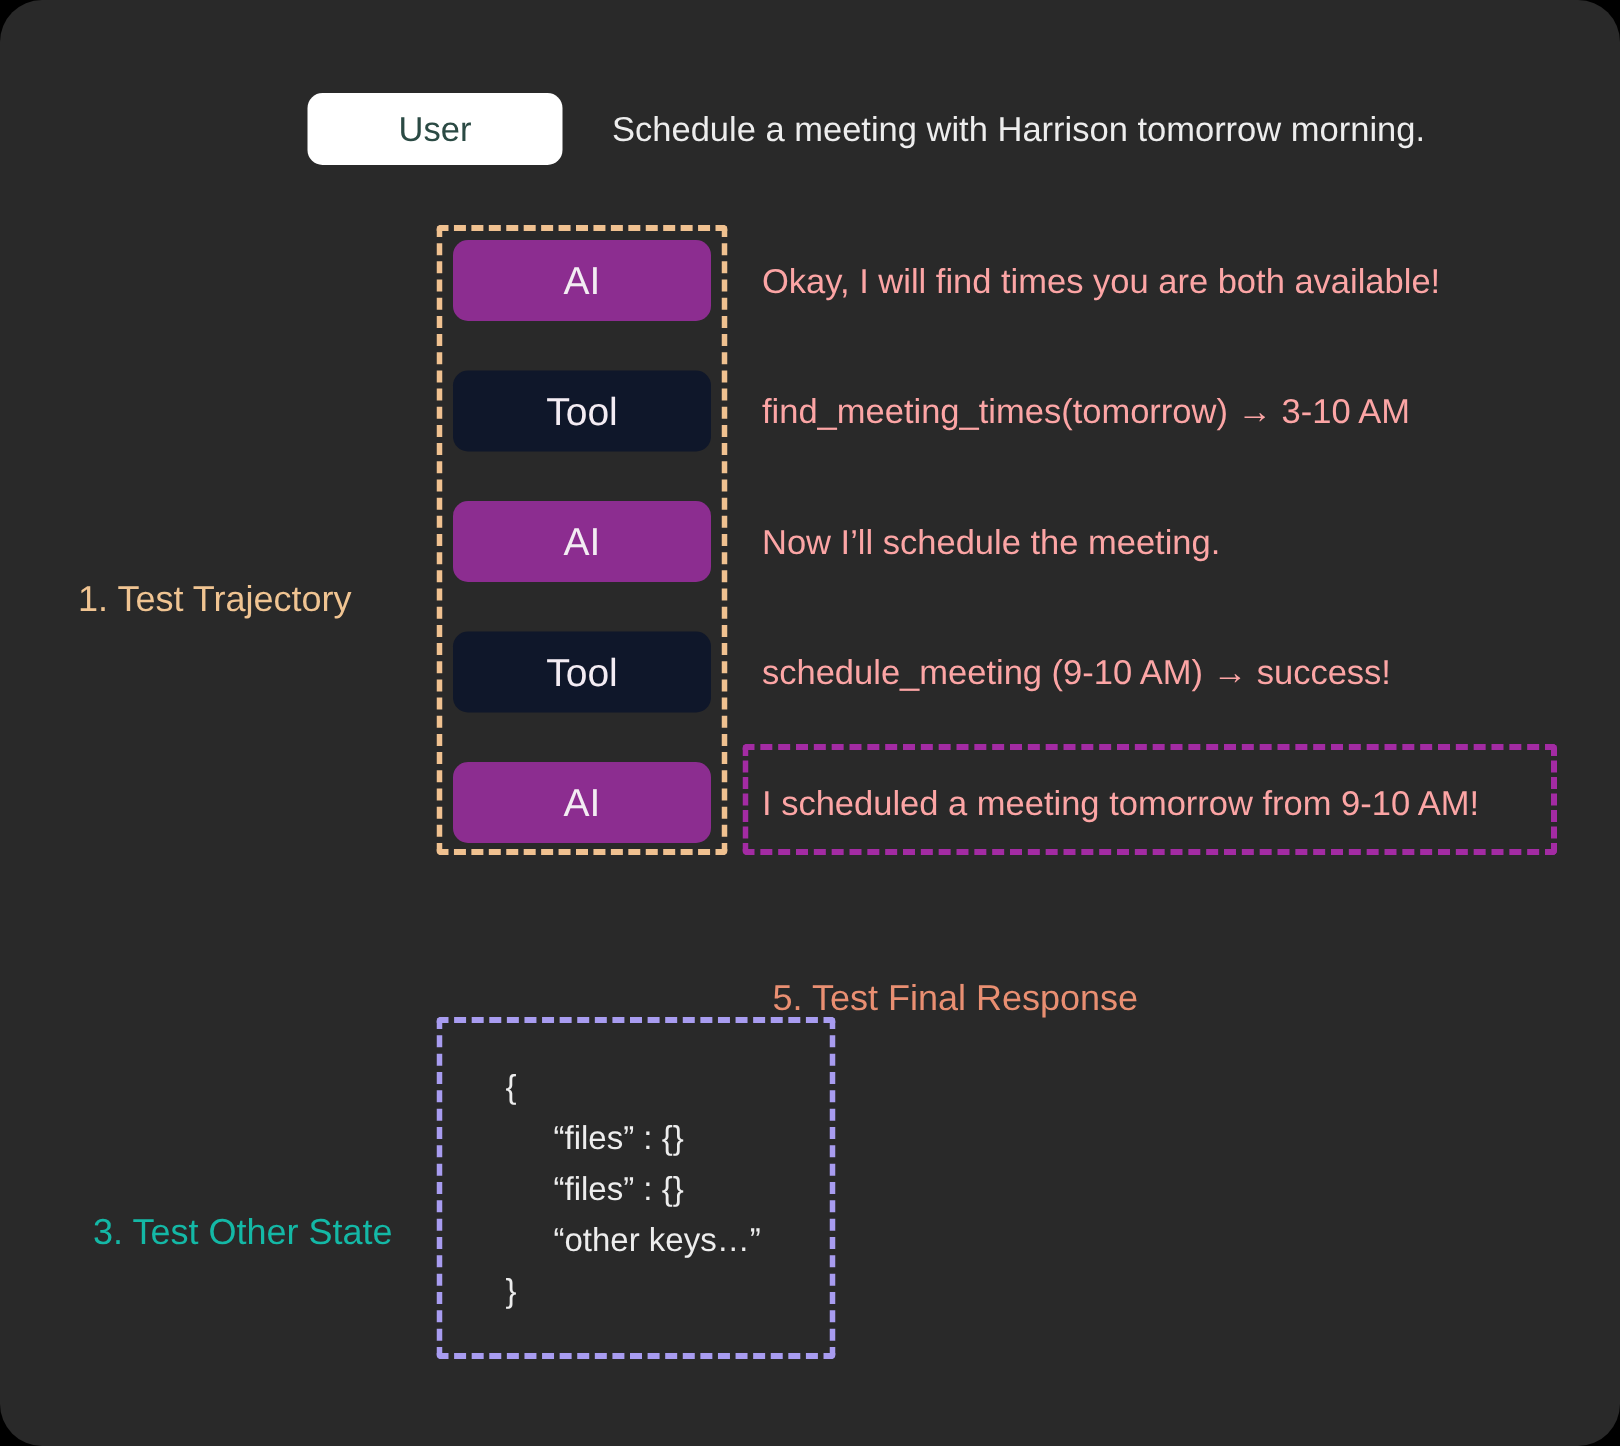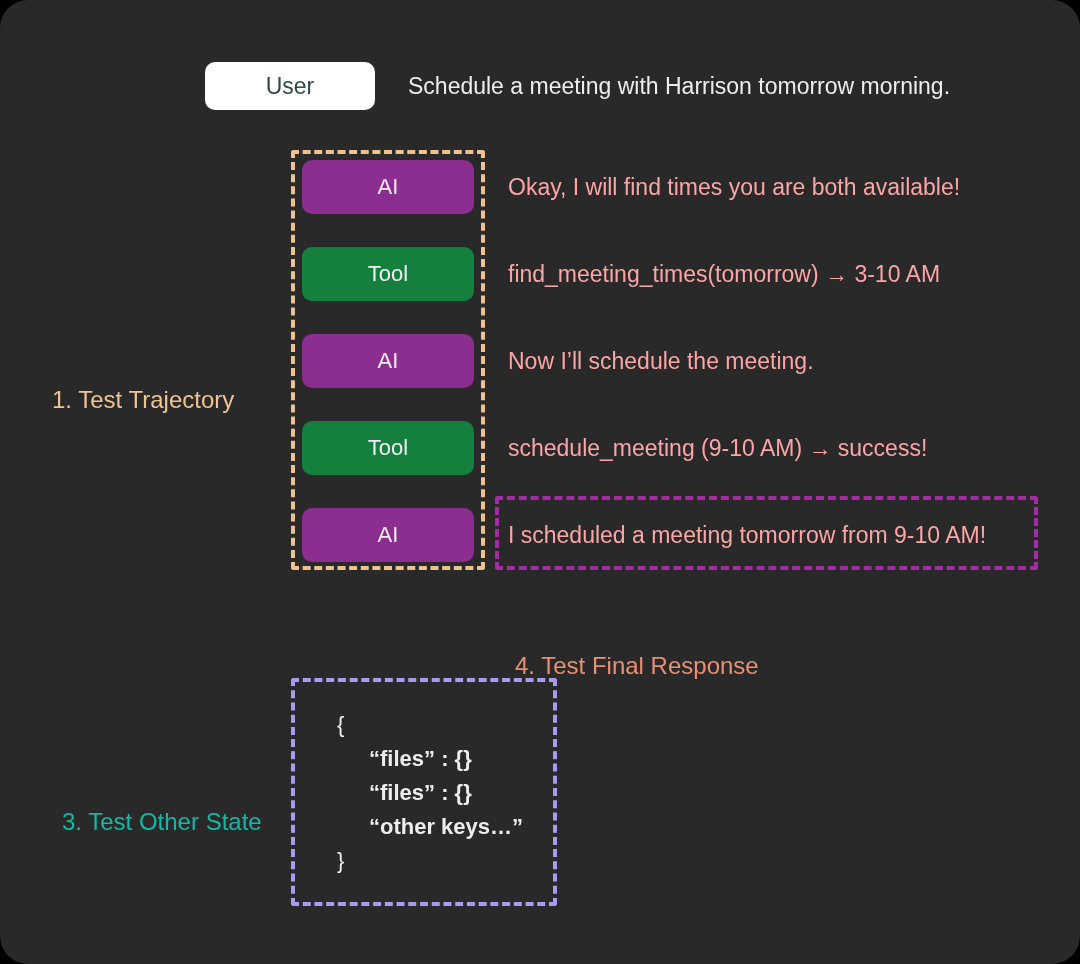--- a/index.html
+++ b/index.html
@@ -47,24 +47,24 @@
     border-radius: 3px;
     box-sizing: border-box;
   }
   
   .chip {
     left: 302px;
     width: 172px; height: 54px;
     border-radius: 10px;
     display: flex; align-items: center; justify-content: center;
     color: #f3ecf3;
-    font-size: 22px;
+    font-size: 26px;
   }
   .chip.ai   { background: #8c2d90; }
-  .chip.tool { background: #15803d; }
+  .chip.tool { background: #0f172a; }
   .row-0 { top: 160px; }
   .row-1 { top: 247px; }
   .row-2 { top: 334px; }
   .row-3 { top: 421px; }
   .row-4 { top: 508px; }
 
   
   .msg {
     left: 508px;
     height: 54px;
@@ -98,21 +98,21 @@
     left: 291px; top: 678px;
     width: 266px; height: 228px;
     border: 4px dashed #a89cf0;
     border-radius: 3px;
     box-sizing: border-box;
     padding: 26px 0 0 42px;
     color: #ededed;
     font-size: 22px;
   }
   .state-line { line-height: 34px; white-space: nowrap; }
-  .state-line.indent { padding-left: 32px; font-weight: bold; }
+  .state-line.indent { padding-left: 32px; }
 </style>
 </head>
 <body>
 
 <div class="panel">
 
   <div class="abs user-chip">
     <span>User</span>
   </div>
   <div class="abs user-message">Schedule a meeting with Harrison tomorrow morning.</div>
@@ -137,21 +137,21 @@
 
   <div class="abs msg row-0">Okay, I will find times you are both available!</div>
   <div class="abs msg row-1">find_meeting_times(tomorrow) → 3-10 AM</div>
   <div class="abs msg row-2">Now I’ll schedule the meeting.</div>
   <div class="abs msg row-3">schedule_meeting (9-10 AM) → success!</div>
   <div class="abs msg row-4">I scheduled a meeting tomorrow from 9-10 AM!</div>
 
   <div class="abs final-box"></div>
 
   <div class="abs step-label label-trajectory">1. Test Trajectory</div>
-  <div class="abs step-label label-final">4. Test Final Response</div>
+  <div class="abs step-label label-final">5. Test Final Response</div>
   <div class="abs step-label label-state">3. Test Other State</div>
 
   <div class="abs state-box">
     <div class="state-line">{</div>
     <div class="state-line indent">“files” : {}</div>
     <div class="state-line indent">“files” : {}</div>
     <div class="state-line indent">“other keys…”</div>
     <div class="state-line">}</div>
   </div>
 

